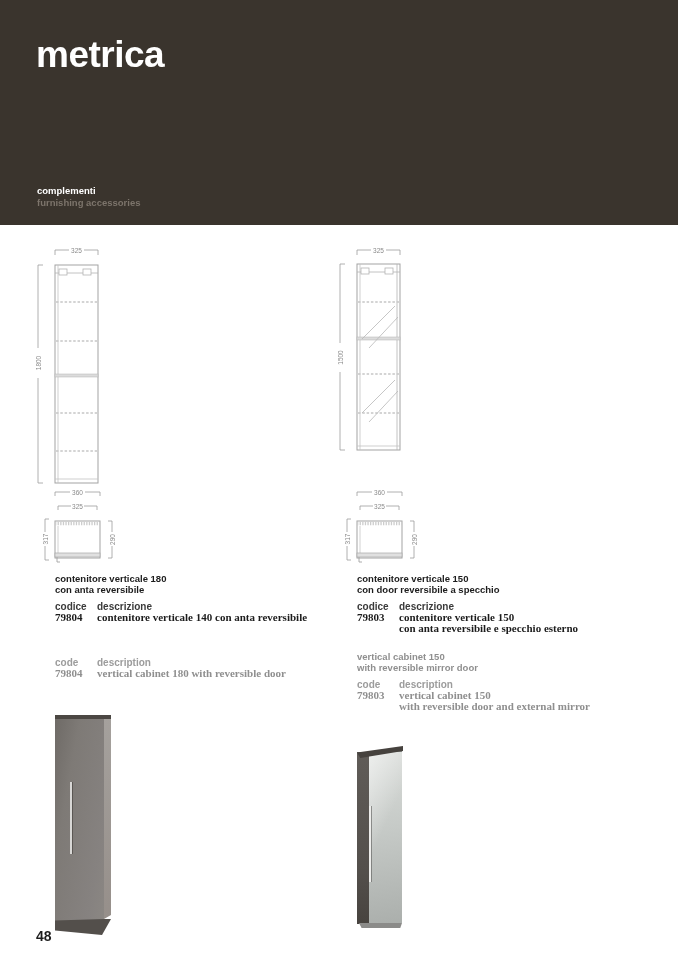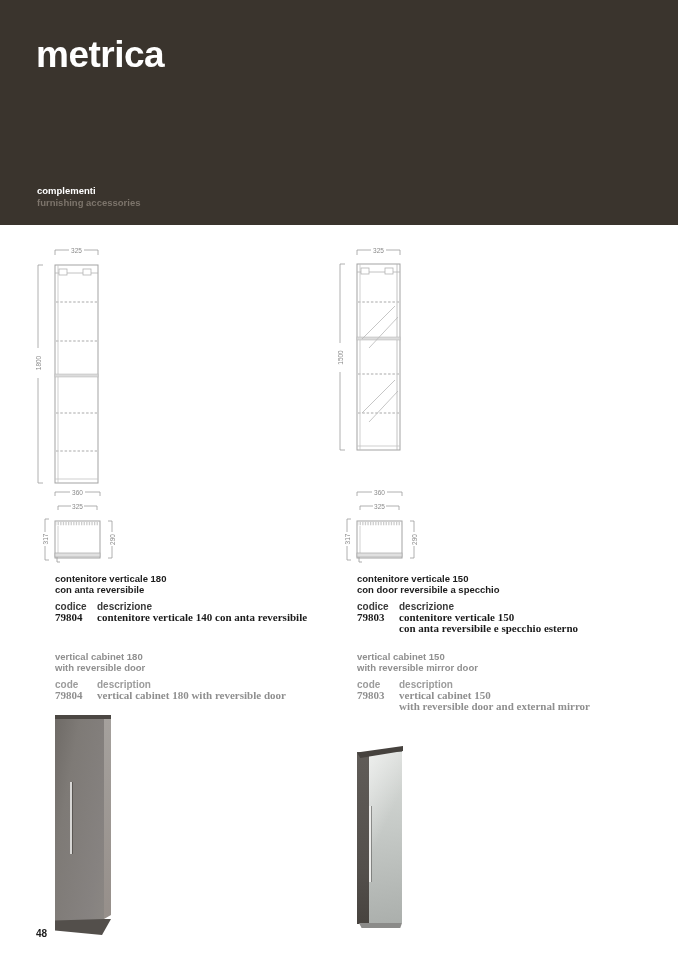--- a/index.html
+++ b/index.html
@@ -84,21 +84,21 @@
     position:absolute; left:12px; top:60px; width:2px; height:76px;
     background:#ececea; box-shadow:1px 0 0 rgba(90,90,88,.6);
   }
   .photo150 .bottom {
     position:absolute; left:2px; bottom:0; width:43px; height:5px;
     background:#8b8b89; clip-path:polygon(0 0,100% 0,96% 100%,6% 100%);
   }
   
   .pagenum {
     position:absolute; left:36px; top:928px;
-    font-size:10px; font-weight:700; color:#1c1c1c;
+    font-size:14px; font-weight:700; color:#1c1c1c;
   }
   .dimtext { font-size:6.5px; fill:#8a8a8a; font-family:"Liberation Sans",sans-serif; }
 </style>
 </head>
 <body>
 
 <div id="page">
 
   <div class="header">
     <div class="brand">metrica</div>
@@ -279,24 +279,20 @@
       </div>
       <div class="col-desc">
         <div class="lbl">descrizione</div>
         <div class="val">contenitore verticale 150</div>
         <div class="val" style="margin-top:0;">con anta reversibile e specchio esterno</div>
       </div>
     </div>
   </div>
 
   <div class="pblock en" style="left:55px; top:651px;">
-    <div class="title">
-      <span>vertical cabinet 180</span><br>
-      <span>with reversible door</span>
-    </div>
     <div class="cols">
       <div class="col-code">
         <div class="lbl">code</div>
         <div class="val">79804</div>
       </div>
       <div class="col-desc">
         <div class="lbl">description</div>
         <div class="val">vertical cabinet 180 with reversible door</div>
       </div>
     </div>

